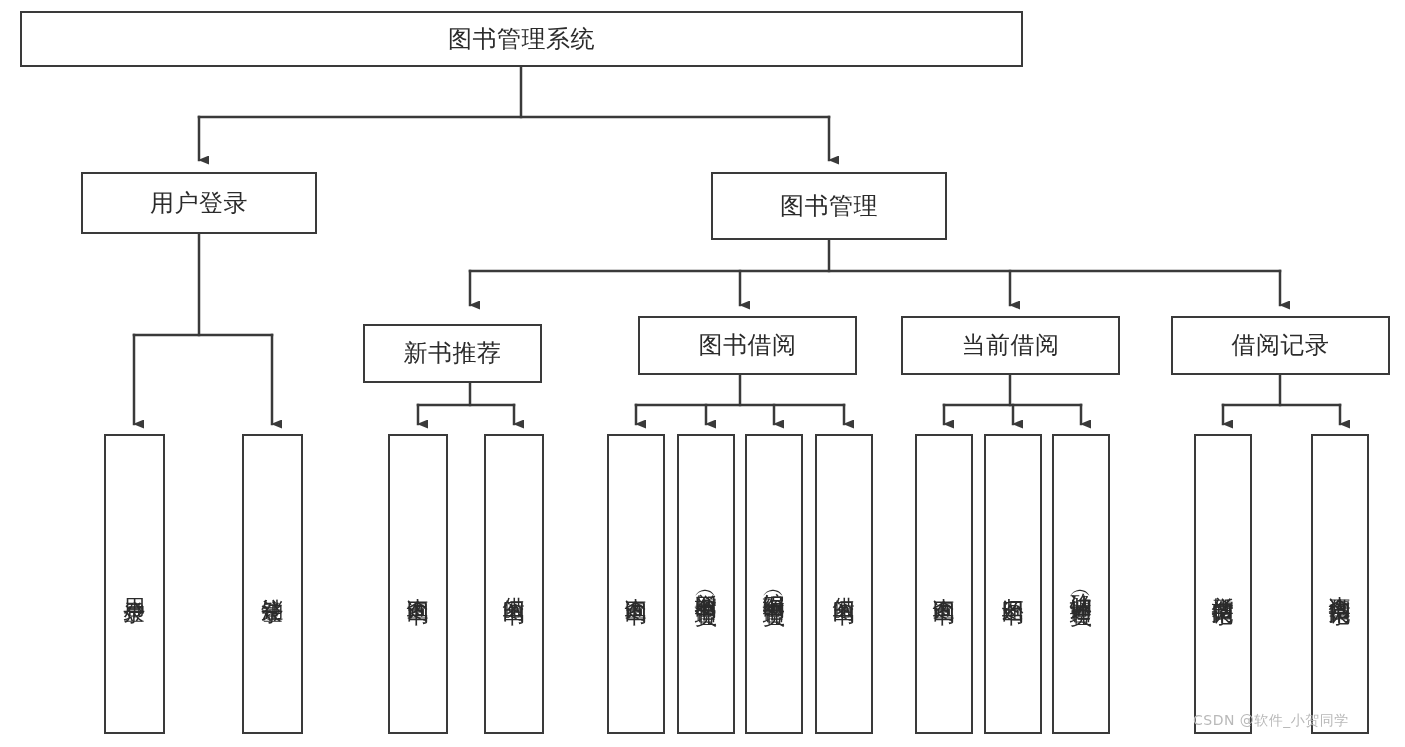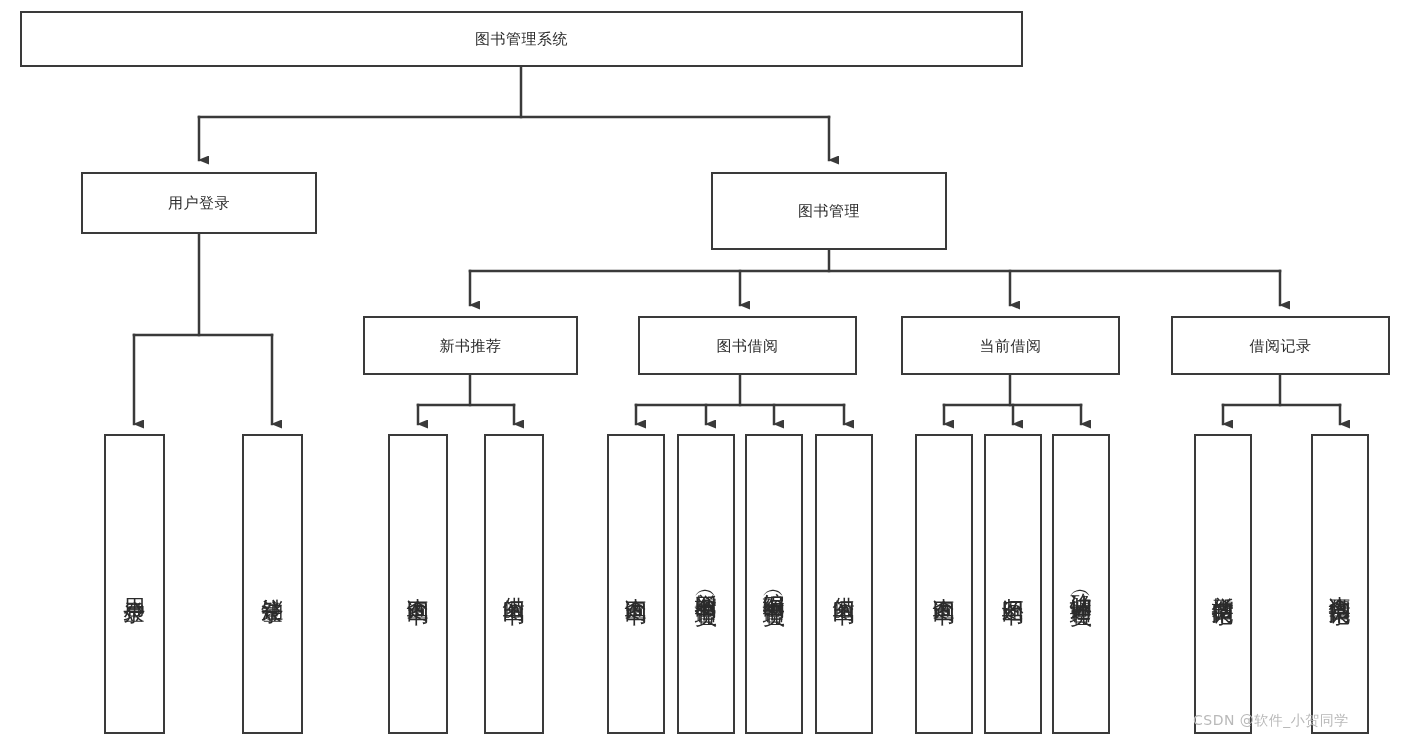--- a/index.html
+++ b/index.html
@@ -26,21 +26,21 @@
     position: absolute;
     box-sizing: border-box;
     background: #ffffff;
     border: 2.5px solid #3a3a3a;
     display: flex;
     align-items: center;
     justify-content: center;
     color: #2b2b2b;
   }
   .node-h {
-    font-size: 15px;
+    font-size: 24px;
     line-height: 1.2;
     letter-spacing: 0.5px;
     white-space: nowrap;
   }
   .node-v {
     writing-mode: vertical-rl;
     text-orientation: upright;
     font-size: 22px;
     line-height: 1.15;
     letter-spacing: 2px;
@@ -111,25 +111,25 @@
     </g>
   </svg>
 
   <div class="node node-h" style="left:20px; top:11px; width:1003px; height:56px;">
     <span>图书管理系统</span>
   </div>
 
   <div class="node node-h" style="left:81px; top:172px; width:236px; height:62px;">
     <span>用户登录</span>
   </div>
-  <div class="node node-h" style="left:711px; top:172px; width:236px; height:78px;">
+  <div class="node node-h" style="left:711px; top:172px; width:236px; height:68px;">
     <span>图书管理</span>
   </div>
 
-  <div class="node node-h" style="left:363px; top:316px; width:215px; height:59px;">
+  <div class="node node-h" style="left:363px; top:324px; width:179px; height:59px;">
     <span>新书推荐</span>
   </div>
   <div class="node node-h" style="left:631px; top:316px; width:219px; height:59px;margin-left:7px;">
     <span>图书借阅</span>
   </div>
   <div class="node node-h" style="left:1171px; top:316px; width:219px; height:59px;">
     <span>借阅记录</span>
   </div>
   <div class="node node-h" style="left:901px; top:316px; width:219px; height:59px;">
     <span>当前借阅</span>

